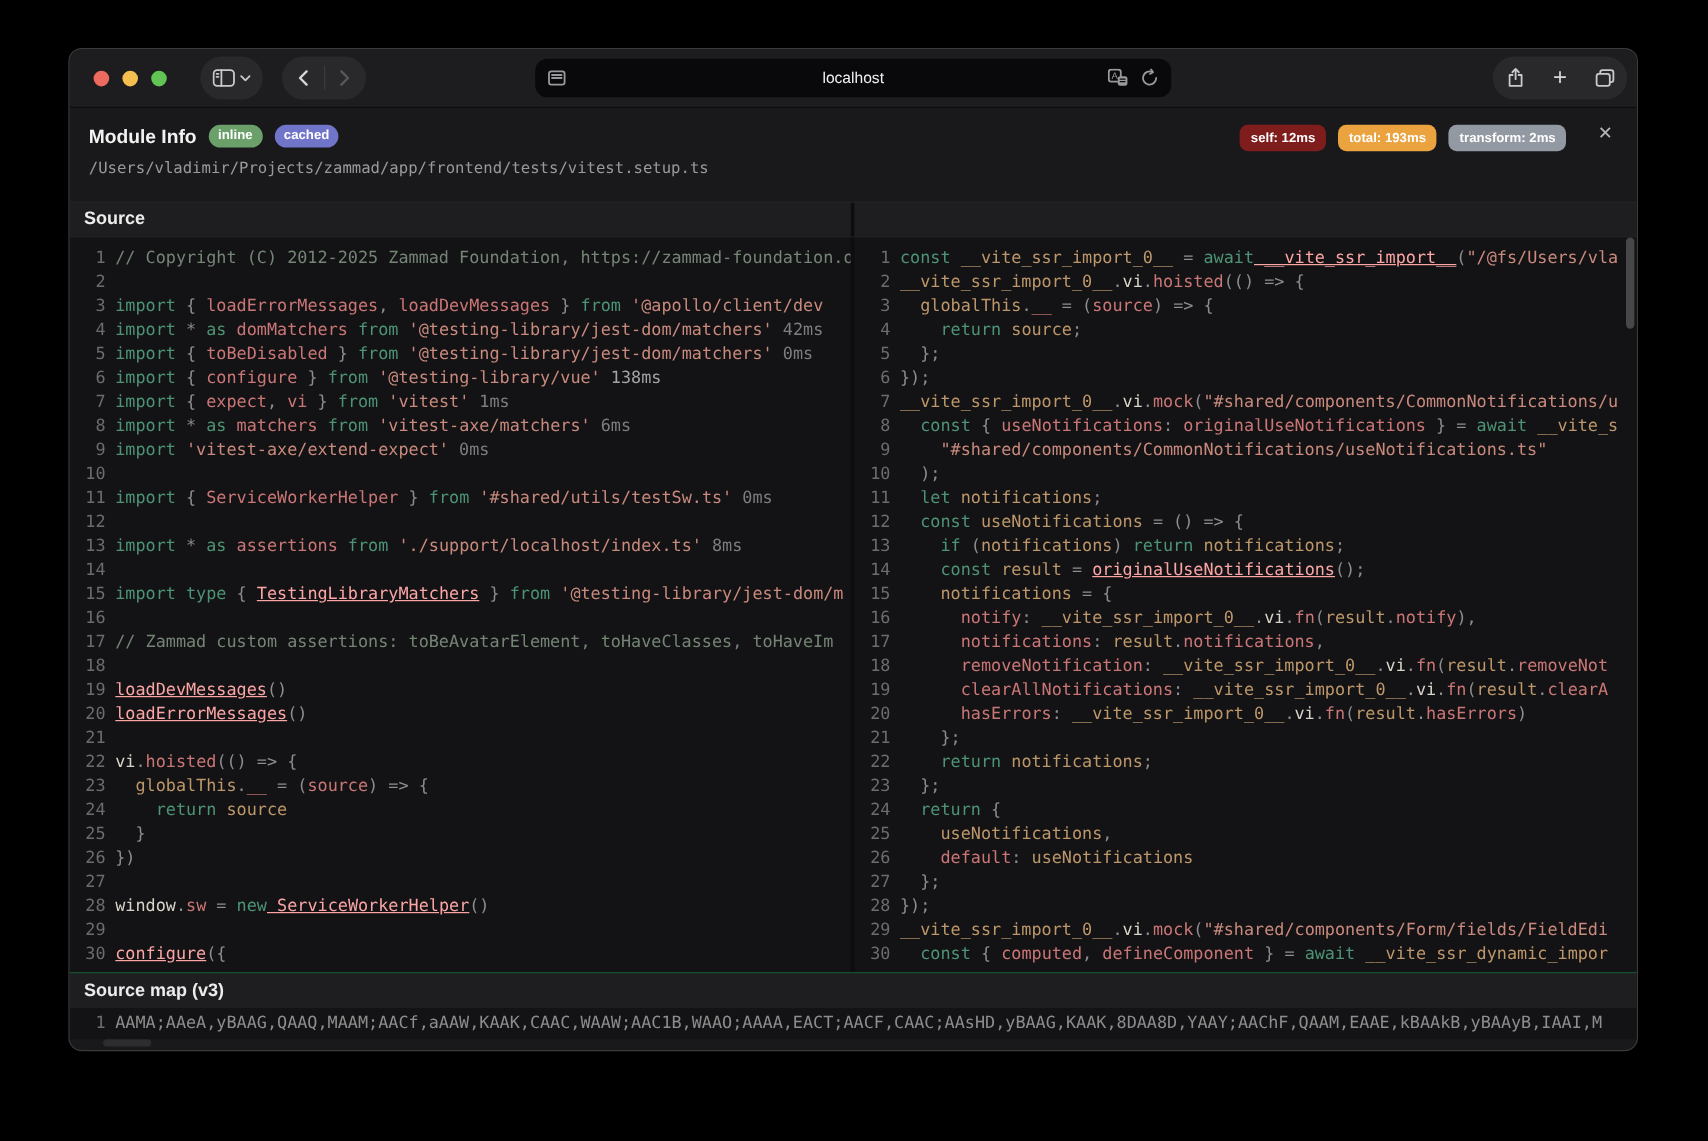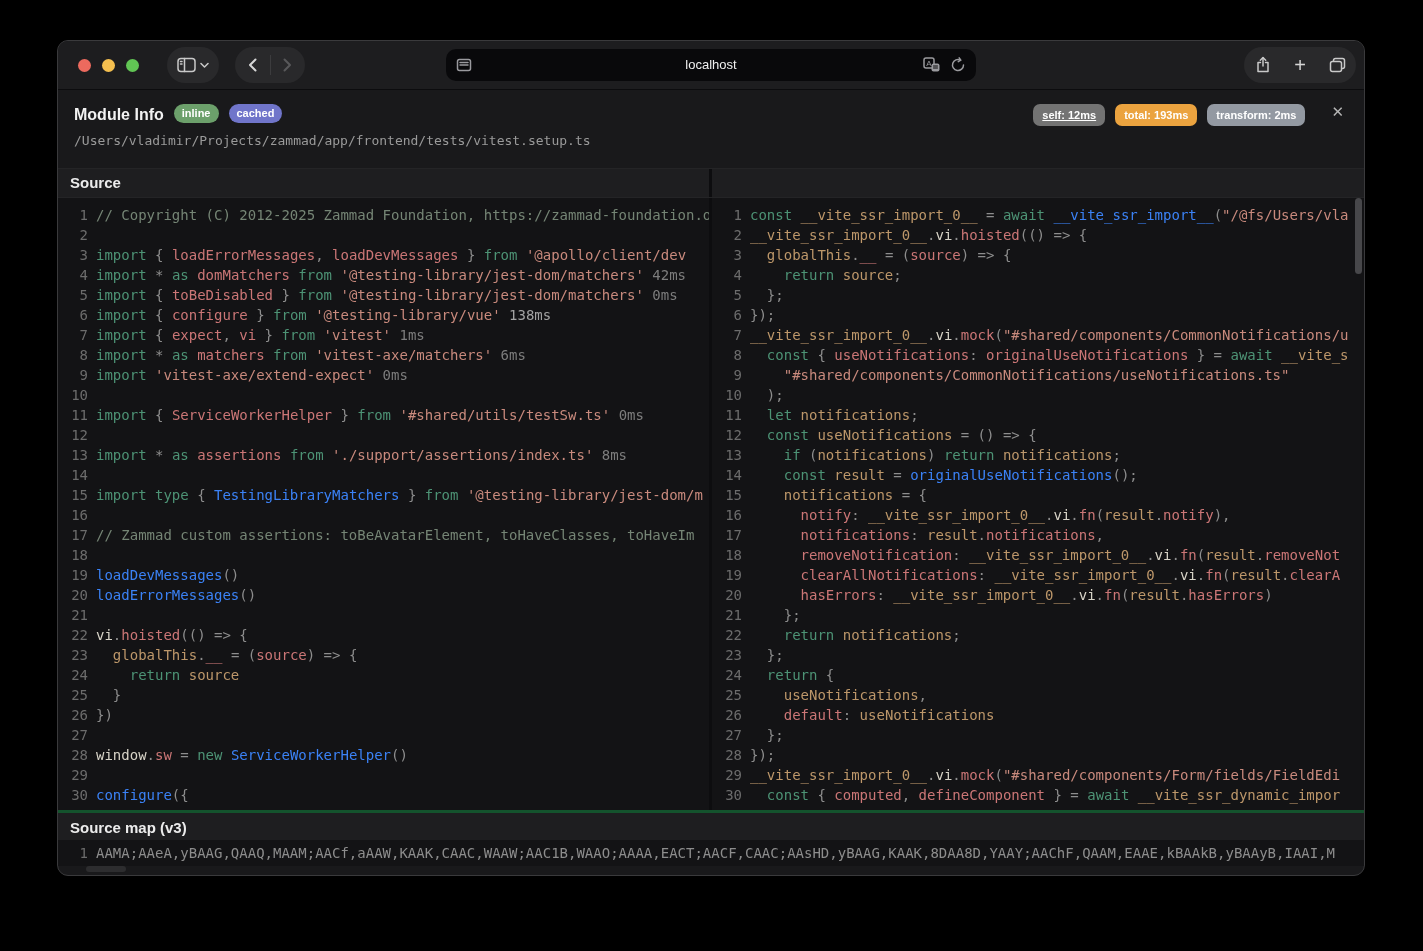--- a/index.html
+++ b/index.html
@@ -46,30 +46,30 @@
   .ph-cell{padding-left:12px;font-size:15px;font-weight:600;color:#ececec;line-height:28px;}
   .divider{background:#0d0d0f;}
   .code-area{height:612px;background:#131315;overflow:hidden;}
   .code-panel{overflow:hidden;padding-top:7px;height:605px;}
   .cl{display:flex;height:20px;line-height:20px;font-family:"DejaVu Sans Mono",monospace;font-size:14px;white-space:pre;}
   .ln{flex:0 0 30px;text-align:right;margin-right:8px;color:#6c6c6c;}
   .cd{flex:1;overflow:hidden;}
   .tk-k{color:#4d9375;}
   .tk-s{color:#c98a7d;}
   .tk-v{color:#bd976a;}
-  .tk-f{color:#3b82f6;}
+  .tk-f{color:#fca5a5;text-decoration:underline;}
   .tk-p{color:#cb7676;}
   .tk-o{color:#8d8d8d;}
   .tk-t{color:#d8d4c8;}
   .tk-c{color:#758575;}
   .tk-time{color:#7d7d7d;}
   .tk-th{color:#a3a3a3;}
 
   
-  .sm-header{height:30px;background:#1e1e20;border-top:3px solid #14532d;box-sizing:border-box;
+  .sm-header{height:30px;background:#1e1e20;border-top:1px solid #14532d;box-sizing:border-box;
     padding-left:12px;font-size:15px;font-weight:600;color:#ececec;line-height:29px;}
   .sm-line{height:26px;background:#131315;display:flex;font-family:"DejaVu Sans Mono",monospace;
     font-size:14px;line-height:26px;white-space:pre;overflow:hidden;}
   .sm-num{flex:0 0 30px;text-align:right;margin-right:8px;color:#6c6c6c;}
   .sm-map{color:#8d8d8d;overflow:hidden;text-align:center;}
 
   
   .v-thumb{position:absolute;right:2px;top:157px;width:7px;height:76px;background:#47474a;border-radius:4px;}
   .h-thumb{position:absolute;left:28px;bottom:3px;width:40px;height:6px;background:#2d2d2f;border-radius:3px;}
 </style>
@@ -155,21 +155,21 @@
         </button>
       </div>
     </div>
 
     <div class="module-header">
       <div class="title-row">
         <h1 class="page-title">Module Info</h1>
         <span class="badge" style="background: rgb(108, 160, 107);">inline</span>
         <span class="badge" style="background: rgb(112, 117, 202);">cached</span>
         <span class="timings">
-          <span class="timing" style="background: #737373; text-decoration: underline;">self: 12ms</span>
+          <span class="timing" style="background: #7f1d1d;">self: 12ms</span>
           <span class="timing" style="background: rgb(235, 163, 63);">total: 193ms</span>
           <span class="timing" style="background: rgb(147, 153, 162);">transform: 2ms</span>
         </span>
         <button class="close-x">
           <span>✕</span>
         </button>
       </div>
       <div class="module-path">/Users/vladimir/Projects/zammad/app/frontend/tests/vitest.setup.ts</div>
     </div>
 
@@ -185,21 +185,21 @@
           <div class="cl"><span class="ln">3</span><span class="cd"><span class="tk-k">import</span><span class="tk-o"> { </span><span class="tk-p">loadErrorMessages</span><span class="tk-o">, </span><span class="tk-p">loadDevMessages</span><span class="tk-o"> } </span><span class="tk-k">from</span><span class="tk-s"> '@apollo/client/dev</span></span></div>
           <div class="cl"><span class="ln">4</span><span class="cd"><span class="tk-k">import</span><span class="tk-o"> * </span><span class="tk-k">as</span><span class="tk-p"> domMatchers </span><span class="tk-k">from</span><span class="tk-s"> '@testing-library/jest-dom/matchers'</span><span class="tk-time"> 42ms</span></span></div>
           <div class="cl"><span class="ln">5</span><span class="cd"><span class="tk-k">import</span><span class="tk-o"> { </span><span class="tk-p">toBeDisabled</span><span class="tk-o"> } </span><span class="tk-k">from</span><span class="tk-s"> '@testing-library/jest-dom/matchers'</span><span class="tk-time"> 0ms</span></span></div>
           <div class="cl"><span class="ln">6</span><span class="cd"><span class="tk-k">import</span><span class="tk-o"> { </span><span class="tk-p">configure</span><span class="tk-o"> } </span><span class="tk-k">from</span><span class="tk-s"> '@testing-library/vue'</span><span class="tk-th"> 138ms</span></span></div>
           <div class="cl"><span class="ln">7</span><span class="cd"><span class="tk-k">import</span><span class="tk-o"> { </span><span class="tk-p">expect</span><span class="tk-o">, </span><span class="tk-p">vi</span><span class="tk-o"> } </span><span class="tk-k">from</span><span class="tk-s"> 'vitest'</span><span class="tk-time"> 1ms</span></span></div>
           <div class="cl"><span class="ln">8</span><span class="cd"><span class="tk-k">import</span><span class="tk-o"> * </span><span class="tk-k">as</span><span class="tk-p"> matchers </span><span class="tk-k">from</span><span class="tk-s"> 'vitest-axe/matchers'</span><span class="tk-time"> 6ms</span></span></div>
           <div class="cl"><span class="ln">9</span><span class="cd"><span class="tk-k">import</span><span class="tk-s"> 'vitest-axe/extend-expect'</span><span class="tk-time"> 0ms</span></span></div>
           <div class="cl"><span class="ln">10</span><span class="cd"></span></div>
           <div class="cl"><span class="ln">11</span><span class="cd"><span class="tk-k">import</span><span class="tk-o"> { </span><span class="tk-p">ServiceWorkerHelper</span><span class="tk-o"> } </span><span class="tk-k">from</span><span class="tk-s"> '#shared/utils/testSw.ts'</span><span class="tk-time"> 0ms</span></span></div>
           <div class="cl"><span class="ln">12</span><span class="cd"></span></div>
-          <div class="cl"><span class="ln">13</span><span class="cd"><span class="tk-k">import</span><span class="tk-o"> * </span><span class="tk-k">as</span><span class="tk-p"> assertions </span><span class="tk-k">from</span><span class="tk-s"> './support/assertions/index.ts'</span><span class="tk-time"> 8ms</span></span></div>
+          <div class="cl"><span class="ln">13</span><span class="cd"><span class="tk-k">import</span><span class="tk-o"> * </span><span class="tk-k">as</span><span class="tk-p"> assertions </span><span class="tk-k">from</span><span class="tk-s"> './support/localhost/index.ts'</span><span class="tk-time"> 8ms</span></span></div>
           <div class="cl"><span class="ln">14</span><span class="cd"></span></div>
           <div class="cl"><span class="ln">15</span><span class="cd"><span class="tk-k">import type</span><span class="tk-o"> { </span><span class="tk-f">TestingLibraryMatchers</span><span class="tk-o"> } </span><span class="tk-k">from</span><span class="tk-s"> '@testing-library/jest-dom/m</span></span></div>
           <div class="cl"><span class="ln">16</span><span class="cd"></span></div>
           <div class="cl"><span class="ln">17</span><span class="cd"><span class="tk-c">// Zammad custom assertions: toBeAvatarElement, toHaveClasses, toHaveIm</span></span></div>
           <div class="cl"><span class="ln">18</span><span class="cd"></span></div>
           <div class="cl"><span class="ln">19</span><span class="cd"><span class="tk-f">loadDevMessages</span><span class="tk-o">()</span></span></div>
           <div class="cl"><span class="ln">20</span><span class="cd"><span class="tk-f">loadErrorMessages</span><span class="tk-o">()</span></span></div>
           <div class="cl"><span class="ln">21</span><span class="cd"></span></div>
           <div class="cl"><span class="ln">22</span><span class="cd"><span class="tk-t">vi</span><span class="tk-o">.</span><span class="tk-p">hoisted</span><span class="tk-o">(() =&gt; {</span></span></div>
           <div class="cl"><span class="ln">23</span><span class="cd"><span class="tk-o">  </span><span class="tk-v">globalThis</span><span class="tk-o">.</span><span class="tk-p">__</span><span class="tk-o"> = (</span><span class="tk-p">source</span><span class="tk-o">) =&gt; {</span></span></div>

